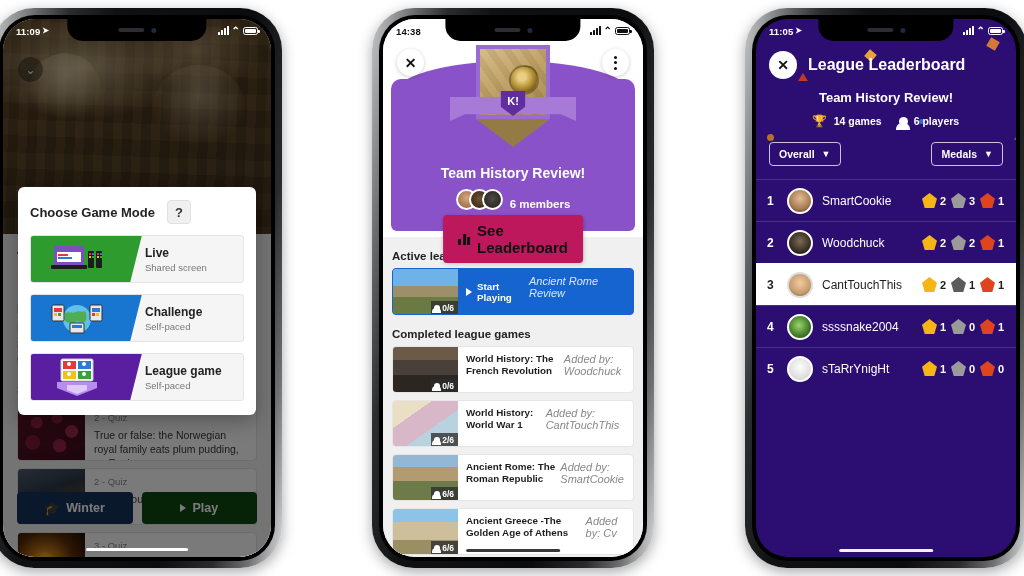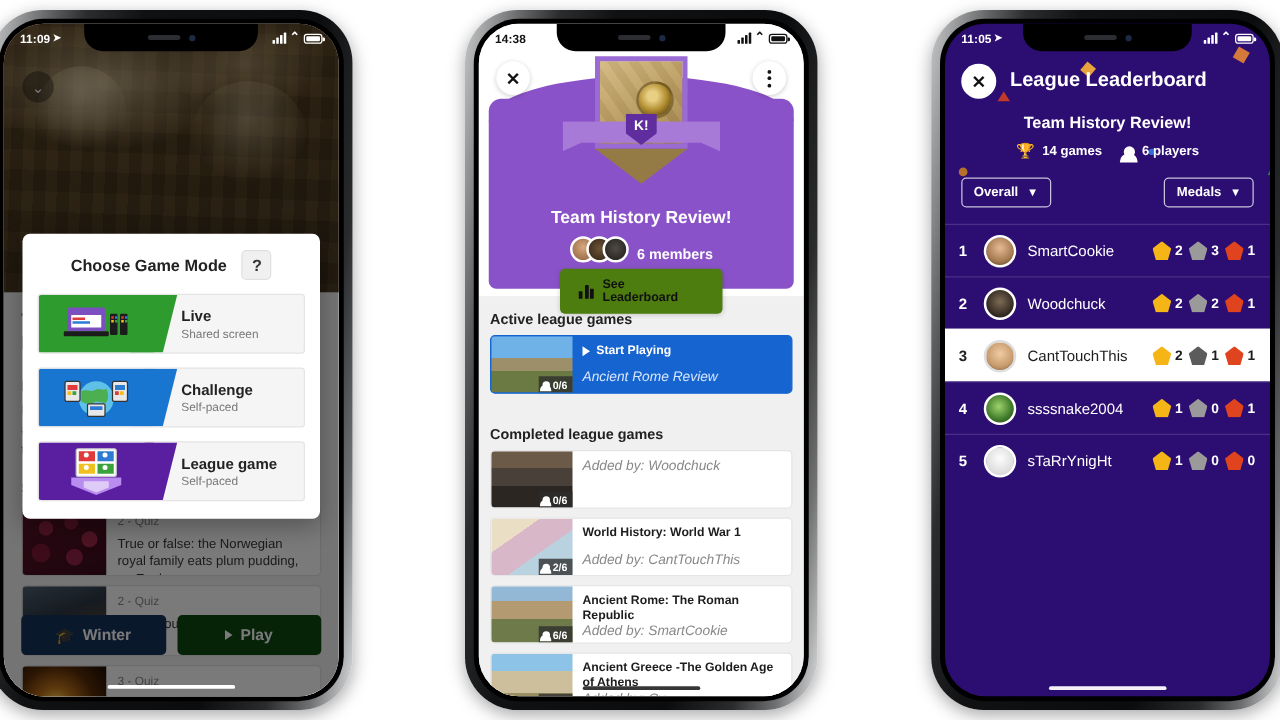--- a/index.html
+++ b/index.html
@@ -131,21 +131,21 @@
   .p1-chevron {
     position:absolute; top:38px; left:15px; width:25px;height:25px;border-radius:50%;
     background:rgba(0,0,0,.35); color:#fff; display:flex;align-items:center;justify-content:center;
     font-size:12px; z-index:12;
   }
   .modal {
     position:absolute; z-index:30; left:15px; right:15px; top:168px;
     background:#fff; border-radius:6px; padding:13px 12px 14px;
     box-shadow:0 6px 20px rgba(0,0,0,.3);
   }
-  .modal-head { display:flex; align-items:center; justify-content:center; gap:12px; }
+  .modal-head { display:flex; align-items:center; justify-content:flex-start; gap:12px; }
   .modal-title { font-size:13px; font-weight:bold; color:#222; }
   .help-btn {
     width:24px;height:24px;border-radius:4px;background:#f0f0f0;border:1px solid #e0e0e0;
     display:flex;align-items:center;justify-content:center;font-size:13px;font-weight:bold;color:#333;
   }
   .mode-row {
     margin-top:11px; height:48px; background:#f5f5f5; border:1px solid #e4e4e4;
     border-radius:3px; display:flex; overflow:hidden; position:relative;
   }
   .mode-art { width:92px; flex:none; position:relative; }
@@ -226,46 +226,46 @@
     justify-content:center; gap:7px; z-index:9; }
   .ava-stack { display:flex; }
   .ava { width:21px;height:21px;border-radius:50%; border:2px solid #fff; margin-left:-8px; }
   .ava:first-child{margin-left:0;}
   .ava1{background:radial-gradient(circle at 50% 40%,#d8a87e,#8a5f3c);}
   .ava2{background:radial-gradient(circle at 50% 45%,#6e5336,#2e2015);}
   .ava3{background:radial-gradient(circle at 50% 45%,#4f4a45,#1e1b18);}
   .members-txt { color:#fff; font-size:11.5px; font-weight:bold; }
   .see-lb {
     position:absolute; left:50%; transform:translateX(-50%); top:196px; z-index:9;
-    background:#4d7c0f; border-radius:4px; padding:7px 15px; display:flex;
-    align-items:center; gap:7px; font-size:10px; font-weight:bold; color:#111;
+    background:#be185d; border-radius:4px; padding:7px 15px; display:flex;
+    align-items:center; gap:7px; font-size:15px; font-weight:bold; color:#111;
     box-shadow:0 1px 4px rgba(0,0,0,.18);
   }
   .lb-icon { display:flex; align-items:flex-end; gap:1.5px; height:11px; }
   .lb-icon i { width:3px; background:#111; display:block; border-radius:.5px;}
   .lb-icon i:nth-child(1){height:6px}.lb-icon i:nth-child(2){height:11px}.lb-icon i:nth-child(3){height:8px}
 
   .p2-list { position:absolute; top:218px; left:0; right:0; bottom:0; background:#f0f0f0;
     padding: 9px 9px 0; overflow:hidden; }
   .sec-h { font-size:11.5px; font-weight:bold; color:#222; margin: 4px 0 6px; }
-  .sec-h.second { margin-top:27px; }
+  .sec-h.second { margin-top:13px; }
   .g-card {
     height:47px; background:#fff; border-radius:4px; display:flex; overflow:hidden;
     border:1px solid #e5e5e5; margin-bottom:7px;
   }
   .g-card.active { background:#1564d0; border-color:#1564d0; }
   .g-thumb { width:65px; flex:none; position:relative; }
   .pill-count {
     position:absolute; right:0; bottom:0; background:rgba(45,45,45,.78); color:#fff;
     font-size:8.5px; font-weight:bold; padding:1.5px 4px 1.5px 3px;
     display:flex; align-items:center; gap:2.5px;
   }
   .pc-ic { width:6px;height:6px;border-radius:50%;background:#fff; position:relative; }
   .pc-ic::after{content:'';position:absolute;left:-1.5px;bottom:-2.5px;width:9px;height:5px;border-radius:4px 4px 0 0;background:#fff;}
-  .g-body { flex:1; padding:6px 8px; display:flex; flex-direction:column; justify-content:space-between; }
+  .g-body { flex:1; padding:6px 8px; display:flex; flex-direction:row; justify-content:space-between; }
   .g-name { font-size:9.8px; font-weight:bold; color:#1d1d1d; line-height:1.2; }
   .g-sub { font-size:11px; color:#888;font-style:italic; }
   .g-card.active .g-sub { color:#d8e6fb; }
   .start-row { display:flex; align-items:center; gap:5px; color:#fff; font-size:9.8px; font-weight:bold; }
   .tri { width:0;height:0;border-left:6px solid #fff;border-top:4px solid transparent;border-bottom:4px solid transparent;}
   .th-rome{background:linear-gradient(180deg,#6fb2e8 0 38%,#9c8f6a 38% 62%,#6b7a43 62% 100%);}
   .th-french{background:linear-gradient(180deg,#6b5a48 0 30%,#49403a 30% 62%,#2b2622 62% 100%);}
   .th-ww1{background:linear-gradient(145deg,#eadfc4 0 30%,#d8b8c8 30% 60%,#b9d2e0 60% 100%);}
   .th-republic{background:linear-gradient(180deg,#93b8d6 0 26%,#b49a70 26% 58%,#6f7a4a 58% 100%);}
   .th-greece{background:linear-gradient(180deg,#8ec3e8 0 30%,#cdbf9c 30% 70%,#9a8f63 70% 100%);}
@@ -567,20 +567,21 @@
           <div class="sec-h second">Completed league games</div>
 
           <div class="g-card">
             <div class="g-thumb th-french">
               <span class="pill-count">
                 <span class="pc-ic"></span>
                 <span>0/6</span>
               </span>
             </div>
             <div class="g-body">
+              <div class="g-name">World History: The French Revolution</div>
               <div class="g-sub">Added by: Woodchuck</div>
             </div>
           </div>
 
           <div class="g-card">
             <div class="g-thumb th-ww1">
               <span class="pill-count">
                 <span class="pc-ic"></span>
                 <span>2/6</span>
               </span>

